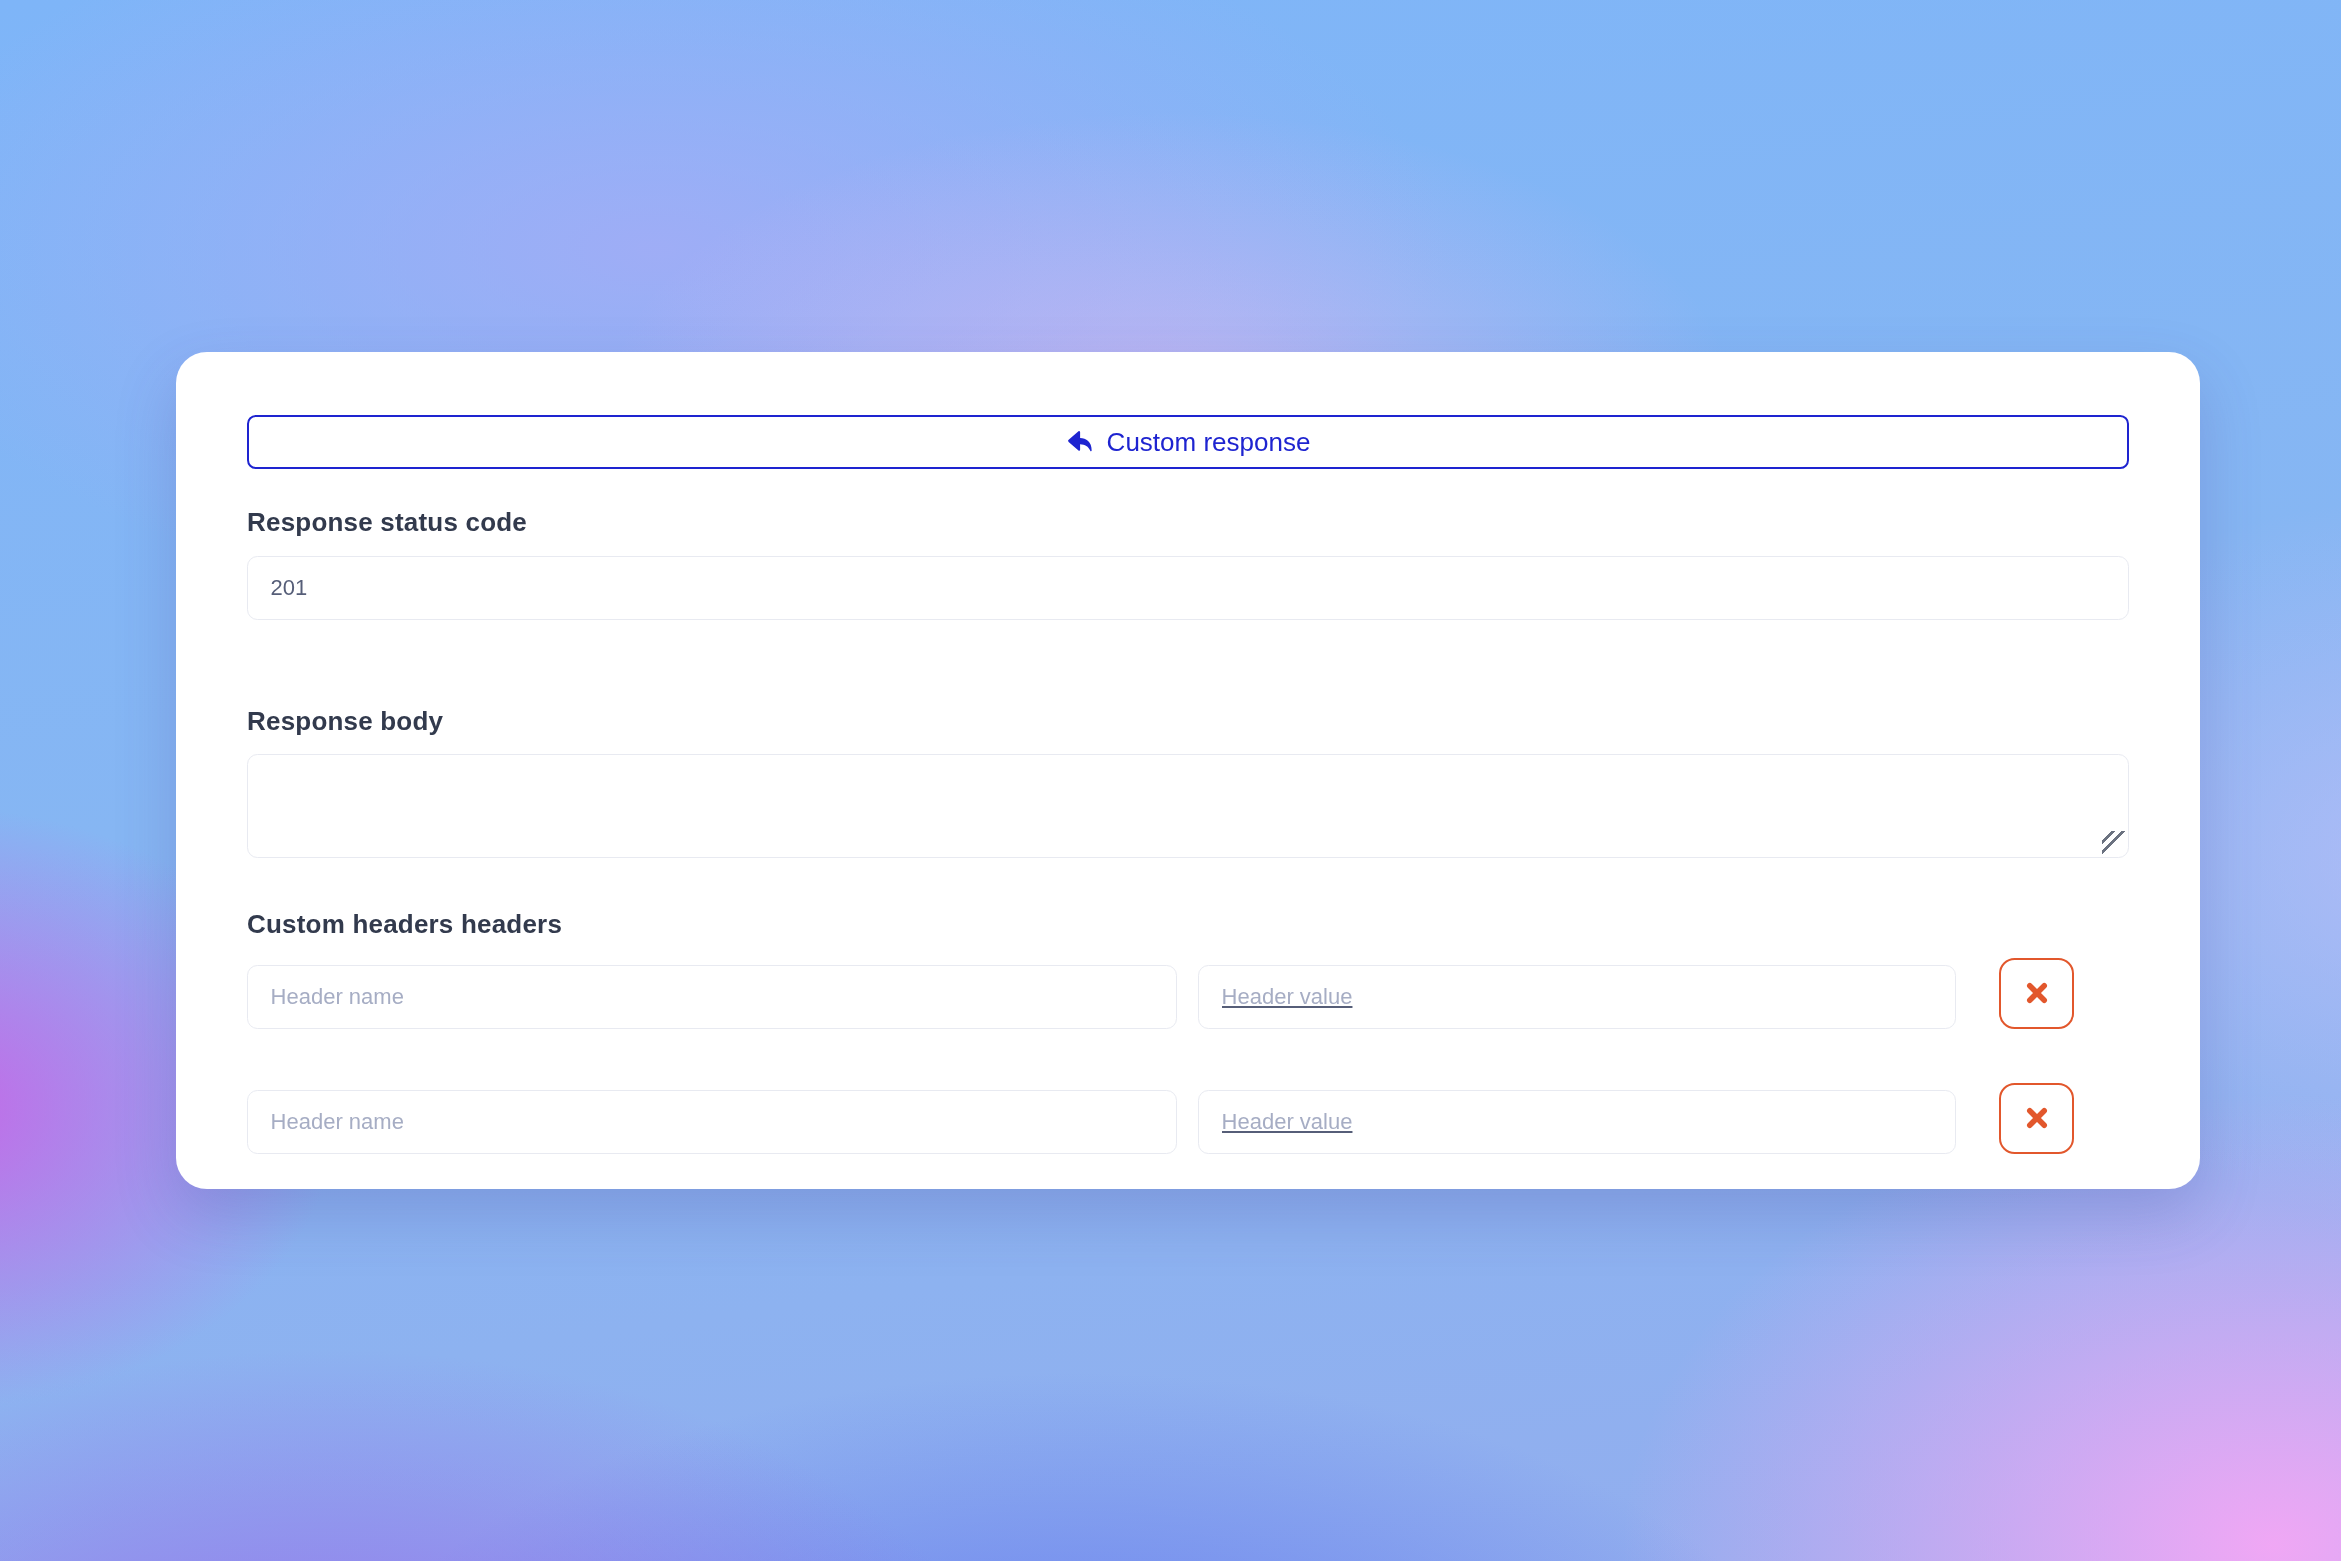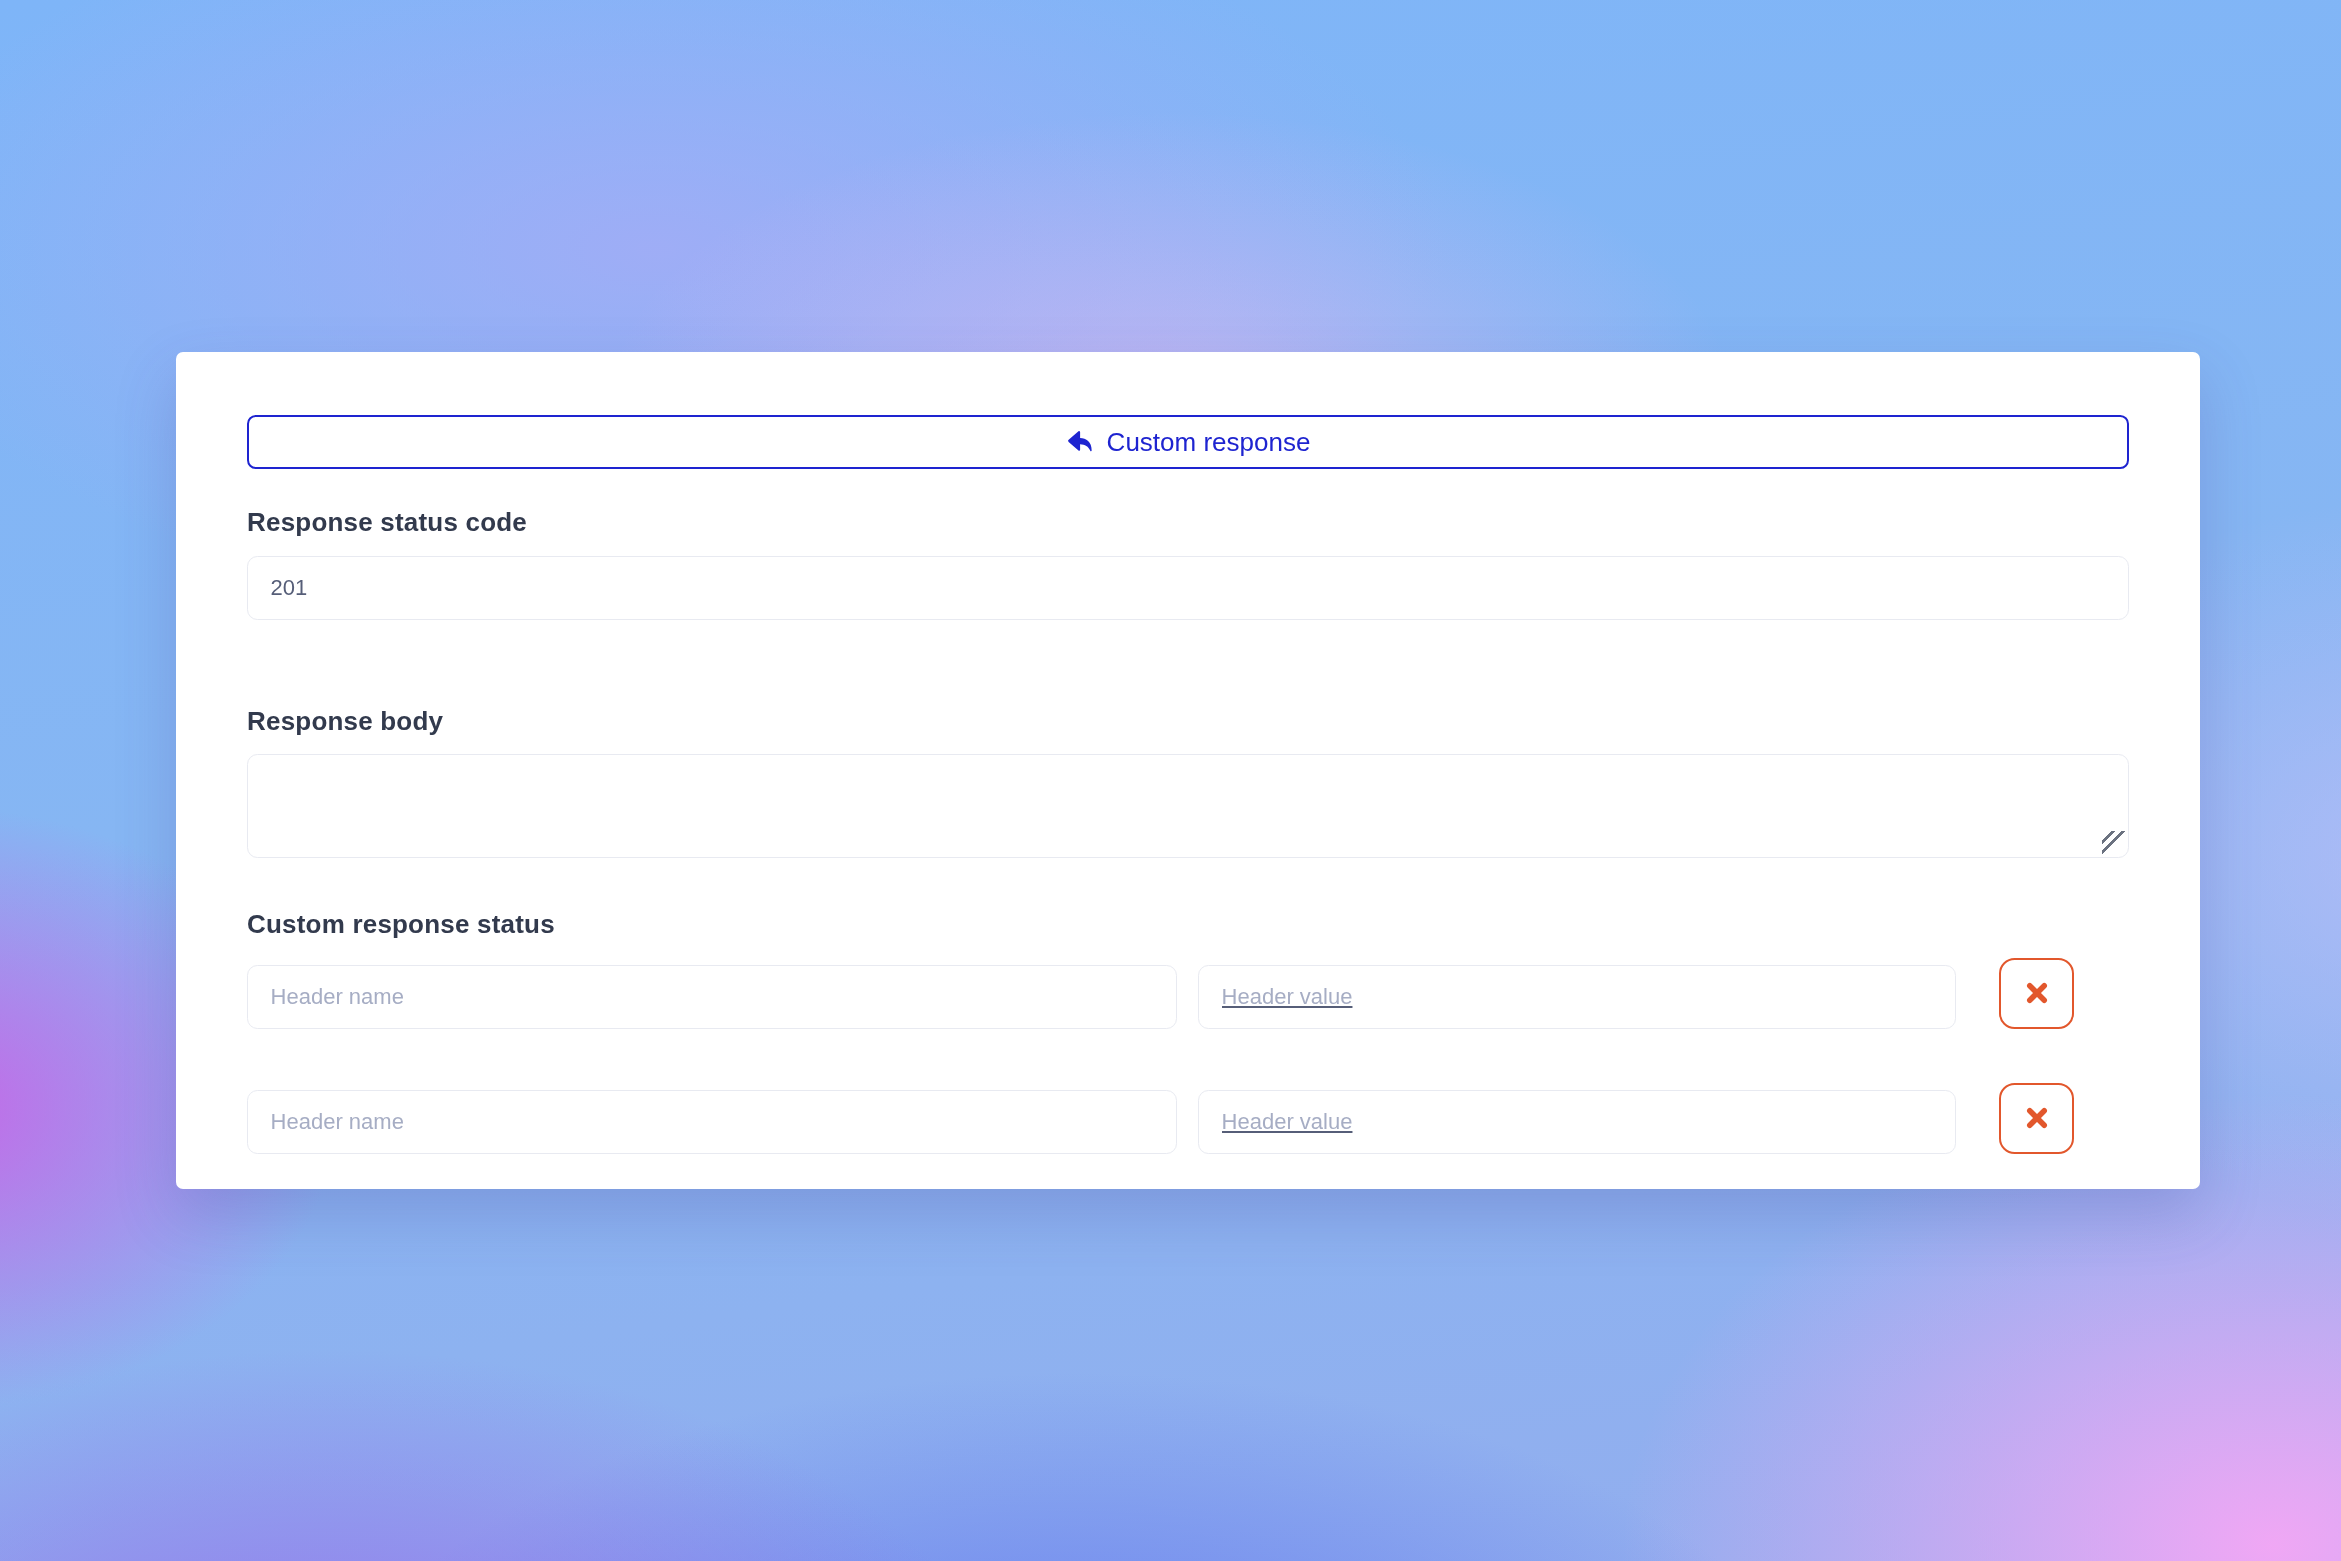--- a/index.html
+++ b/index.html
@@ -17,21 +17,21 @@
       radial-gradient(1000px 695px at 97% 99%, rgba(245,167,245,0.95), transparent 65%),
       radial-gradient(782px 556px at 104% 55%, rgba(193,192,249,0.65), transparent 65%),
       linear-gradient(172deg, #7eb5f8 0%, #86b6f3 45%, #8db2f0 75%, #93adee 100%);
   }
 
   .card {
     position: absolute;
     left: 176px; top: 352px;
     width: 2024px; height: 837px;
     background: #ffffff;
-    border-radius: 7px;
+    border-radius: 31px;
     padding: 63px 71px 0 71px;
     box-shadow: 0 26px 61px rgba(70, 60, 150, 0.22);
     overflow: hidden;
   }
 
   .cr-btn {
     display: flex; align-items: center; justify-content: center;
     width: 100%; height: 54px;
     background: #ffffff;
     border: 2.6px solid #1e24d0;
@@ -126,21 +126,21 @@
 
   <label class="field-label">Response status code</label>
   <input class="text-input mb-lg" type="text" value="201" style="">
 
   <label class="field-label">Response body</label>
   <div class="ta-wrap">
     <textarea class="text-area" style=""></textarea>
     <div class="resize-grip"></div>
   </div>
 
-  <label class="field-label">Custom response status</label>
+  <label class="field-label">Custom headers headers</label>
 
   <div class="header-row">
     <input class="text-input header-name-input" type="text" placeholder="Header name" style="">
     <input class="text-input header-value-input" type="text" placeholder="Header value" style="">
     <button class="x-btn">
       <span>
         <svg width="30" height="30" viewBox="0 0 24 24" xmlns="http://www.w3.org/2000/svg">
           <path d="M6.2 6.2 L17.8 17.8 M17.8 6.2 L6.2 17.8" stroke="#e2572c" stroke-width="4.4" stroke-linecap="round"></path>
         </svg>
       </span>

